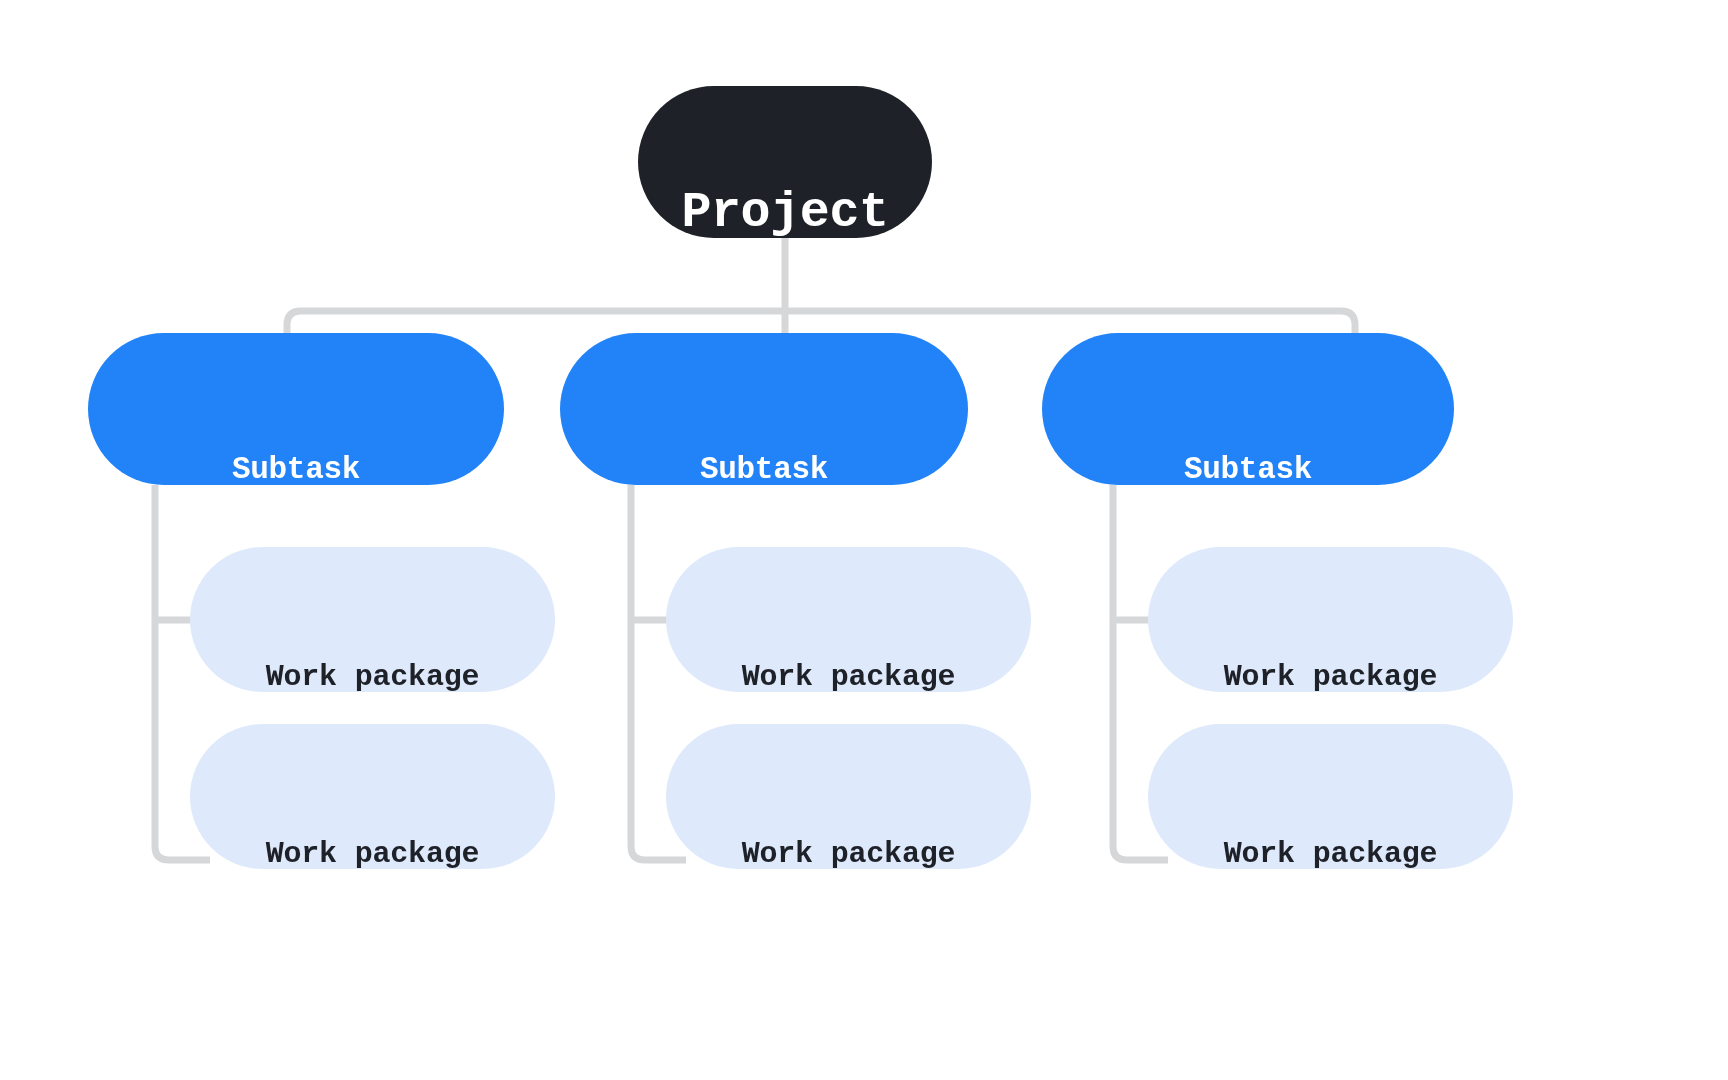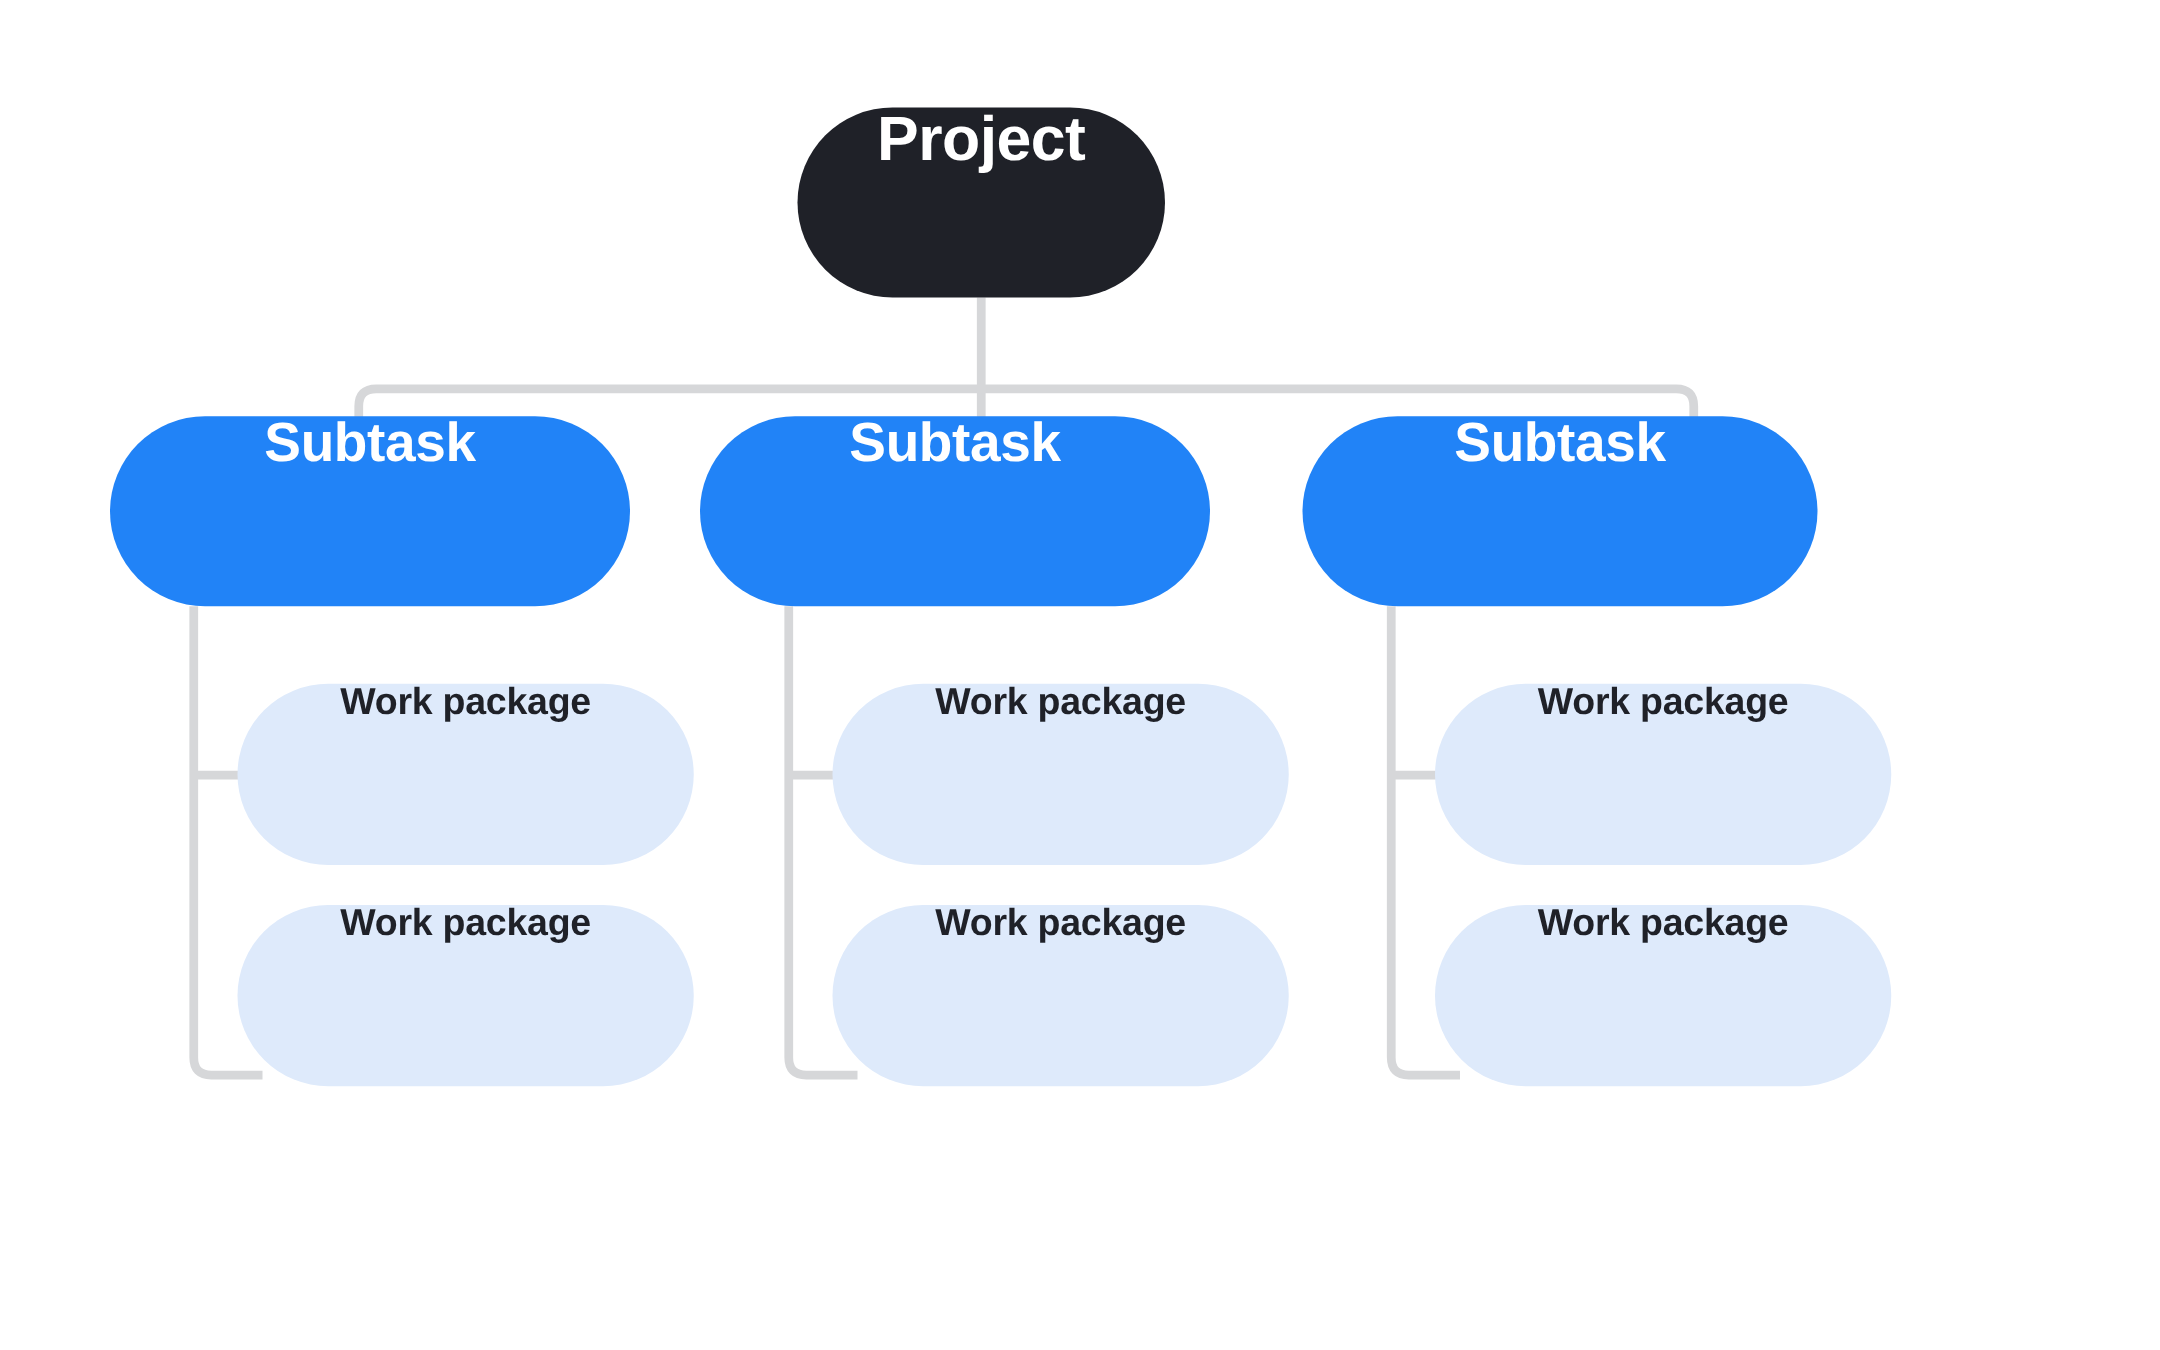--- a/index.html
+++ b/index.html
@@ -28,39 +28,40 @@
     top: 0;
     width: 1728px;
     height: 1080px;
     pointer-events: none;
   }
 
   
   .node {
     position: absolute;
     display: flex;
-    align-items: flex-start;
+    align-items: flex-end;
     justify-content: center;
     box-sizing: border-box;
     border-radius: 999px;
     white-space: nowrap;
+    font-family: Liberation Mono, monospace;
   }
 
   .node-root {
     background: #1F2128;
     color: #ffffff;
     font-size: 50px;
     font-weight: 700;
     letter-spacing: -0.4px;
   }
 
   .node-subtask {
     background: #2183F7;
     color: #ffffff;
-    font-size: 44px;
+    font-size: 31px;
     font-weight: 700;
     letter-spacing: -0.3px;
   }
 
   .node-work {
     background: #DEEAFB;
     color: #1F2128;
     font-size: 30px;
     font-weight: 700;
     letter-spacing: -0.2px;

